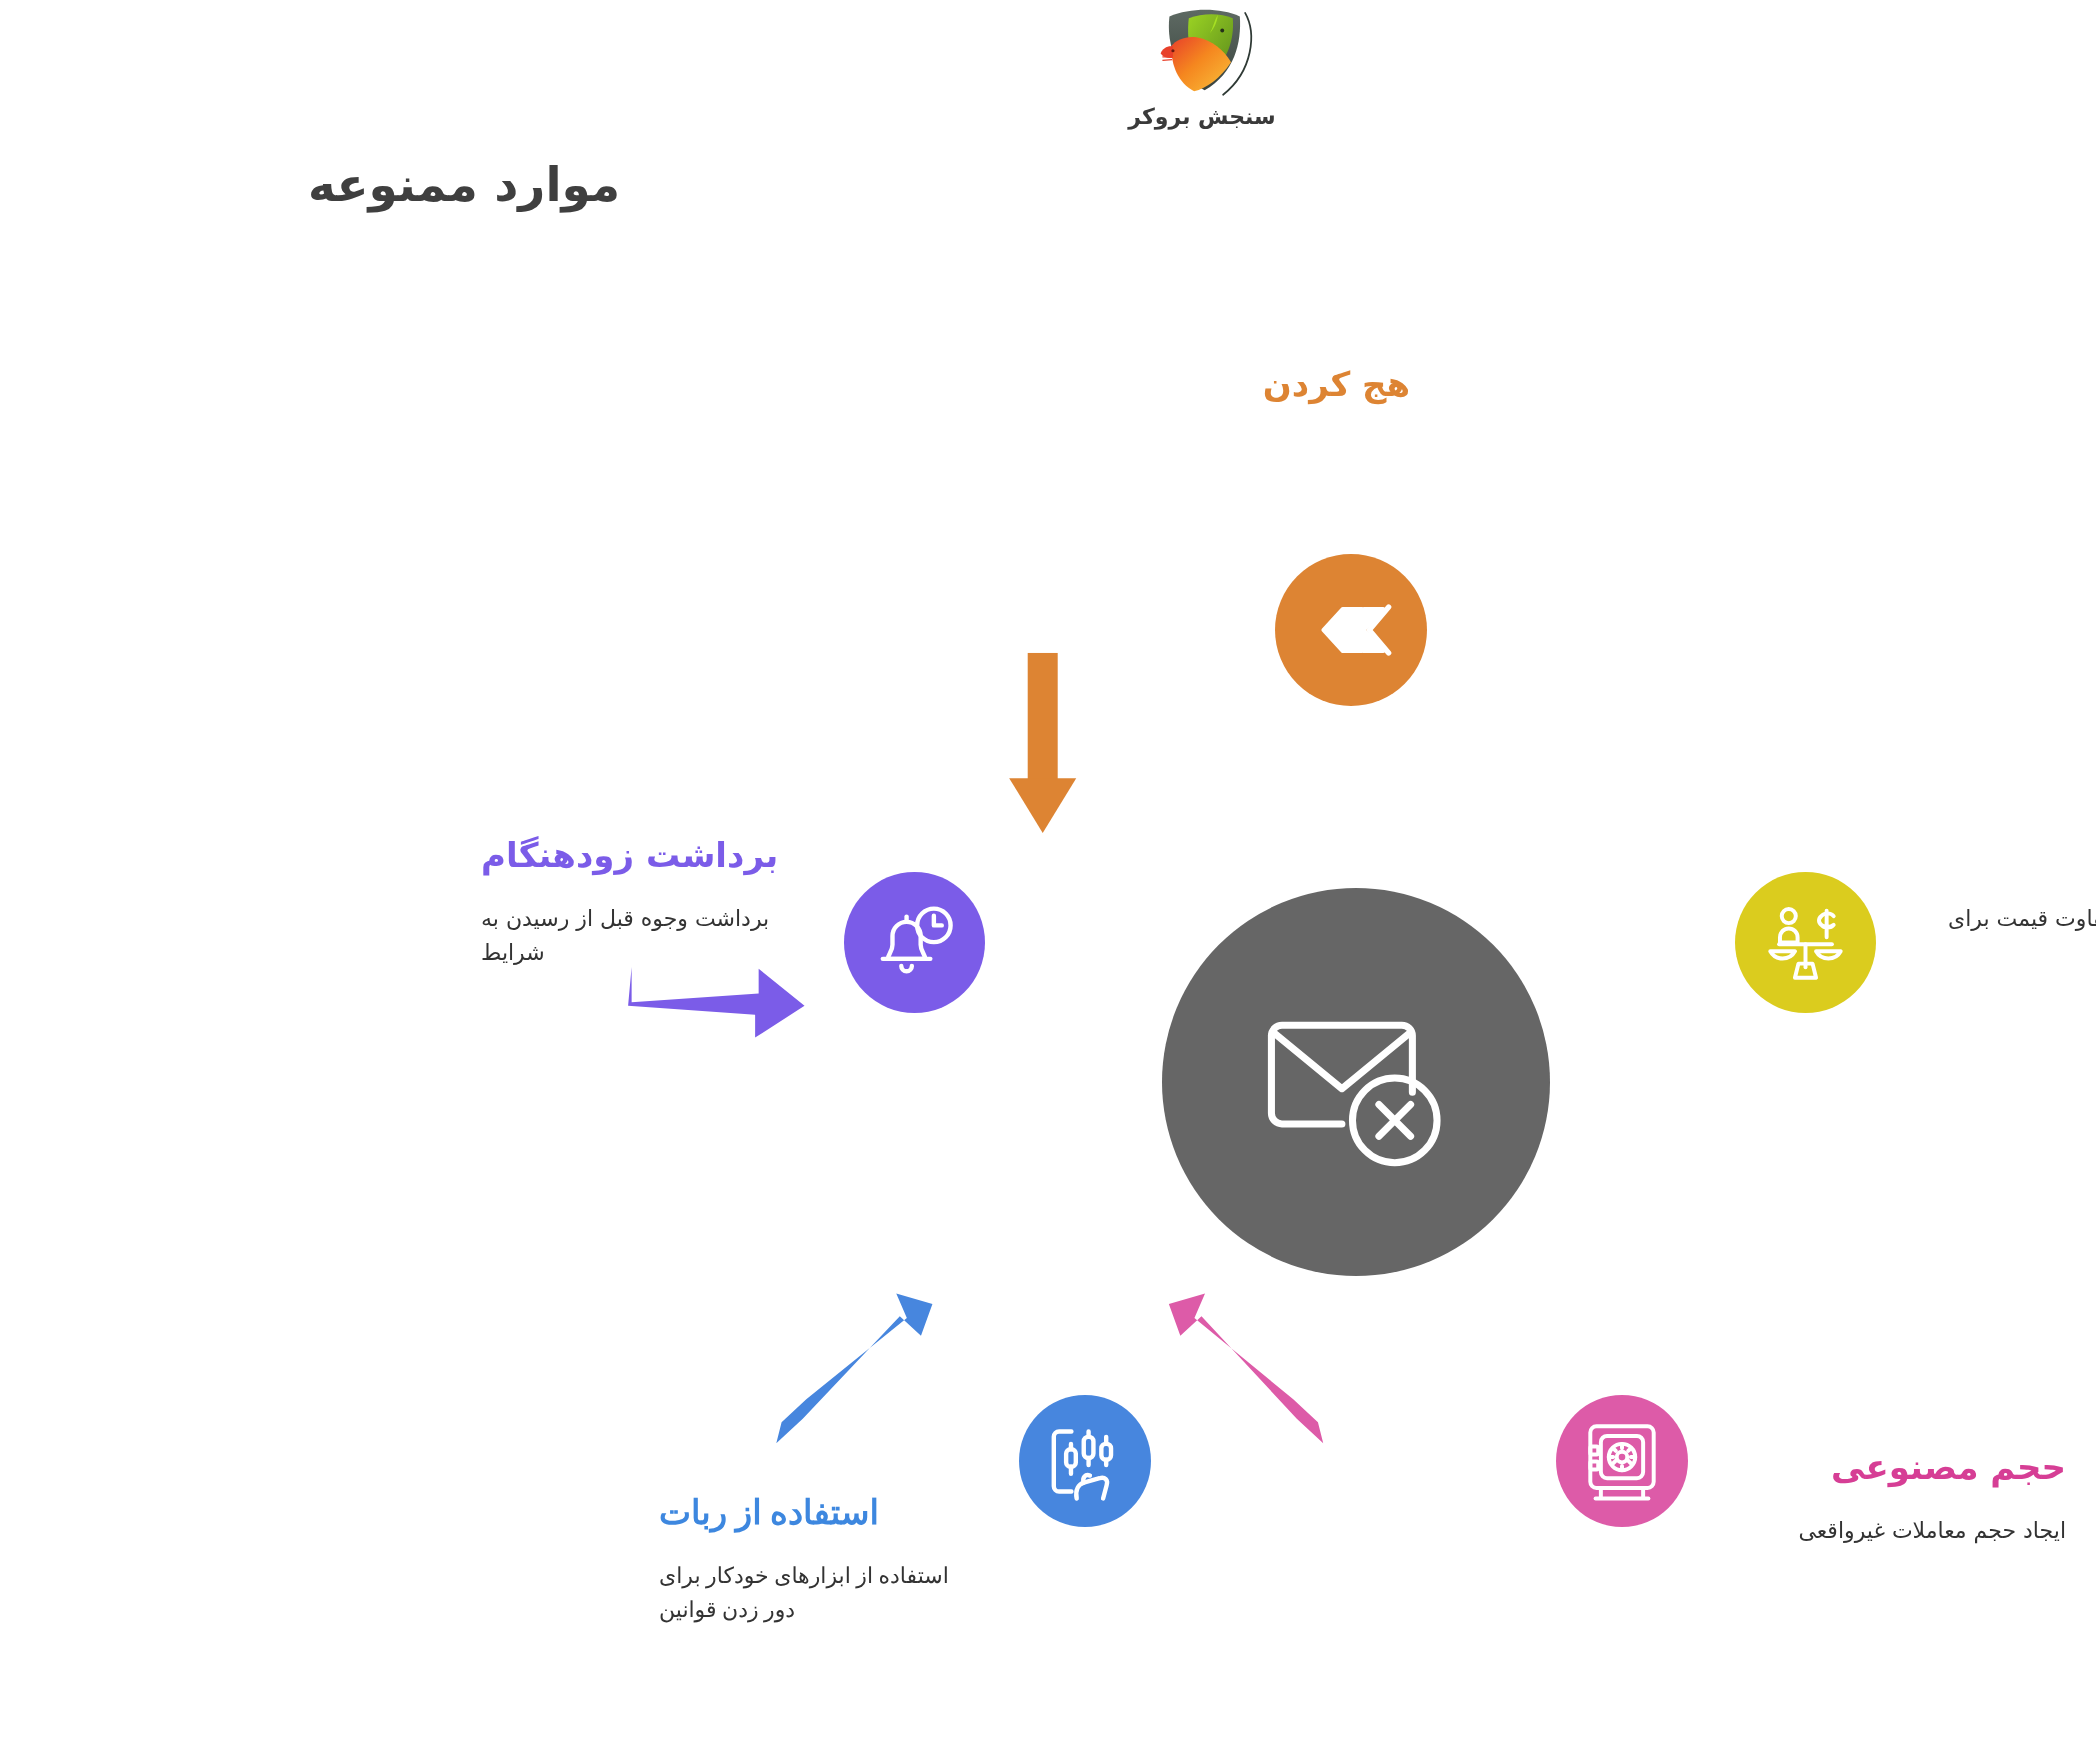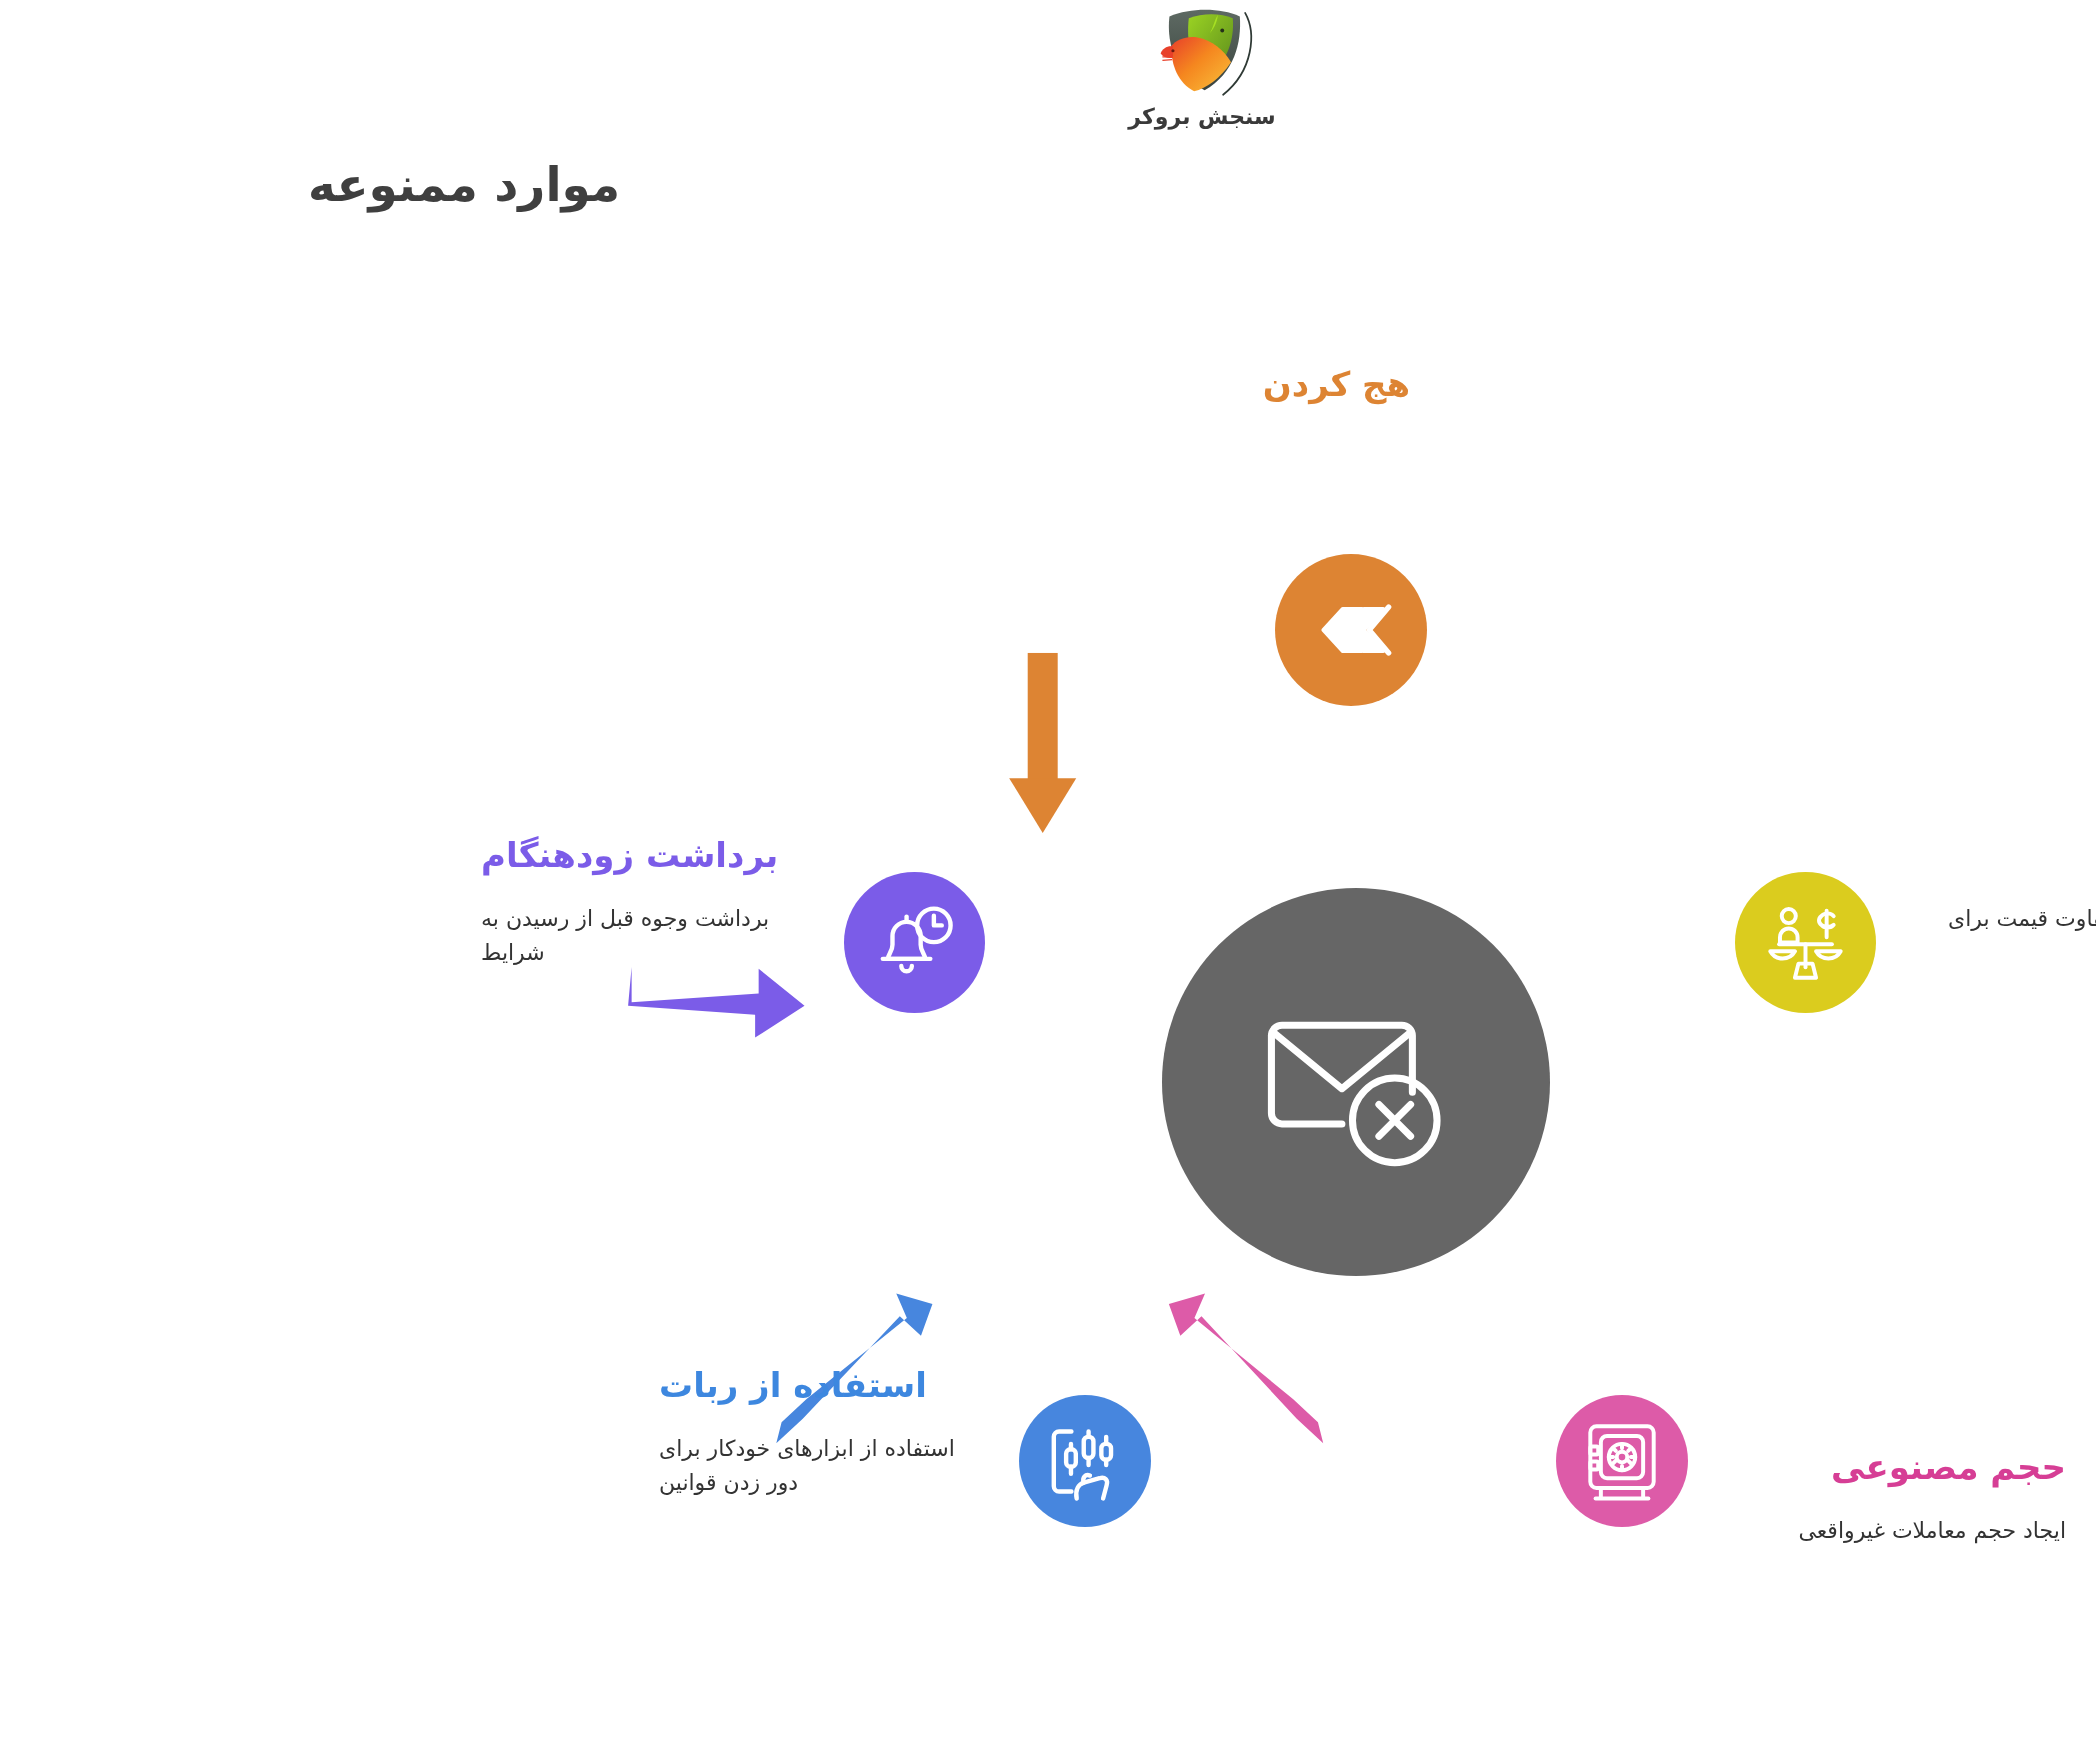--- a/index.html
+++ b/index.html
@@ -119,21 +119,21 @@
   .block-hedging   { top: 362px;  left: 799px;  width: 459px; text-align: center; }
   .block-hedging .lbl-title { color: #DD8433; }
 
   .block-arbitrage { top: 833px;  left: 1607px; width: 335px; text-align: right; }
   .block-arbitrage .lbl-title { color: #DBCC1E; }
 
   .block-early     { top: 833px;  left: 173px;  width: 335px; text-align: left; }
   .block-early .lbl-title { color: #7B5CE8; }
   .block-early .lbl-desc  { text-align: left; }
 
-  .block-bot       { top: 1363px; left: 351px;  width: 304px; text-align: left; }
+  .block-bot       { top: 1490px; left: 351px;  width: 304px; text-align: left; font-family: Liberation Serif, serif; }
   .block-bot .lbl-title { color: #3D87DF; }
   .block-bot .lbl-desc  { text-align: left; }
 
   .block-volume    { top: 1445px; left: 1454px; width: 304px; text-align: right; }
   .block-volume .lbl-title { color: #D63E95; }
 </style>
 </head>
 <body>
 
 <div id="stage">

